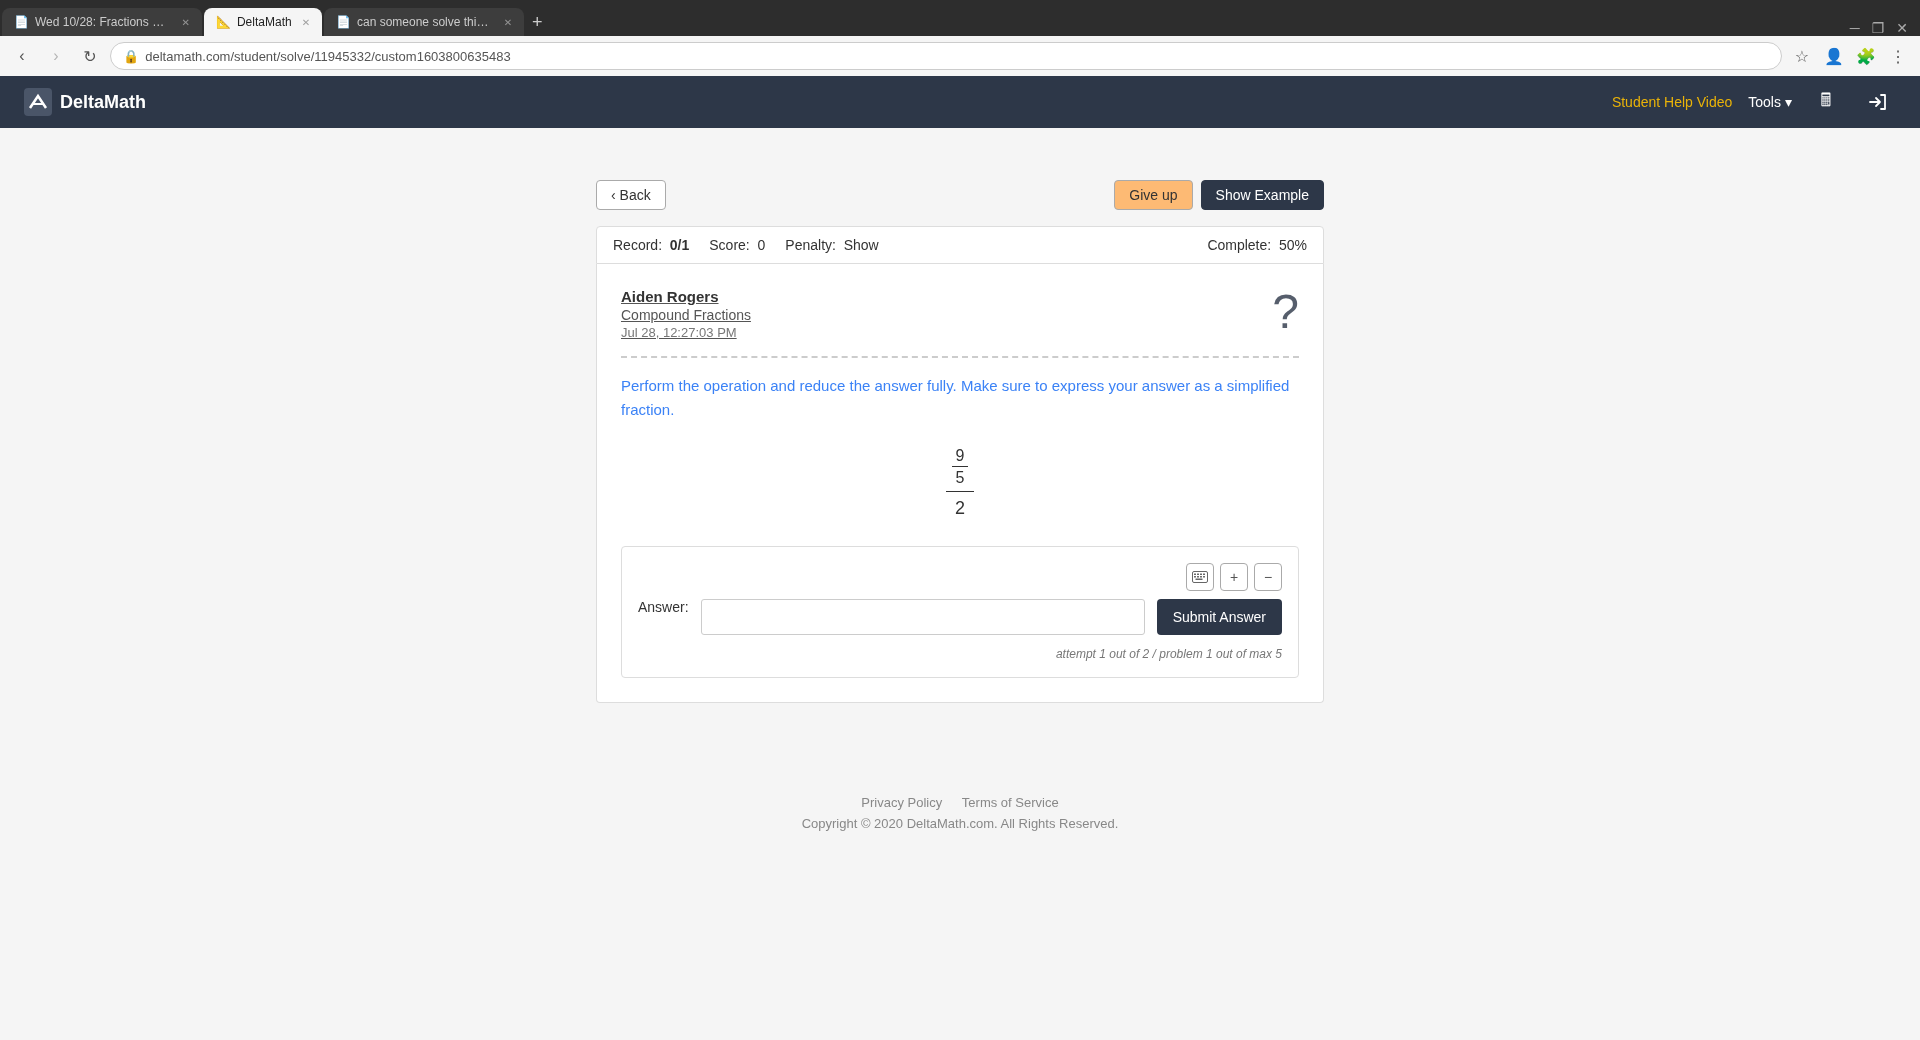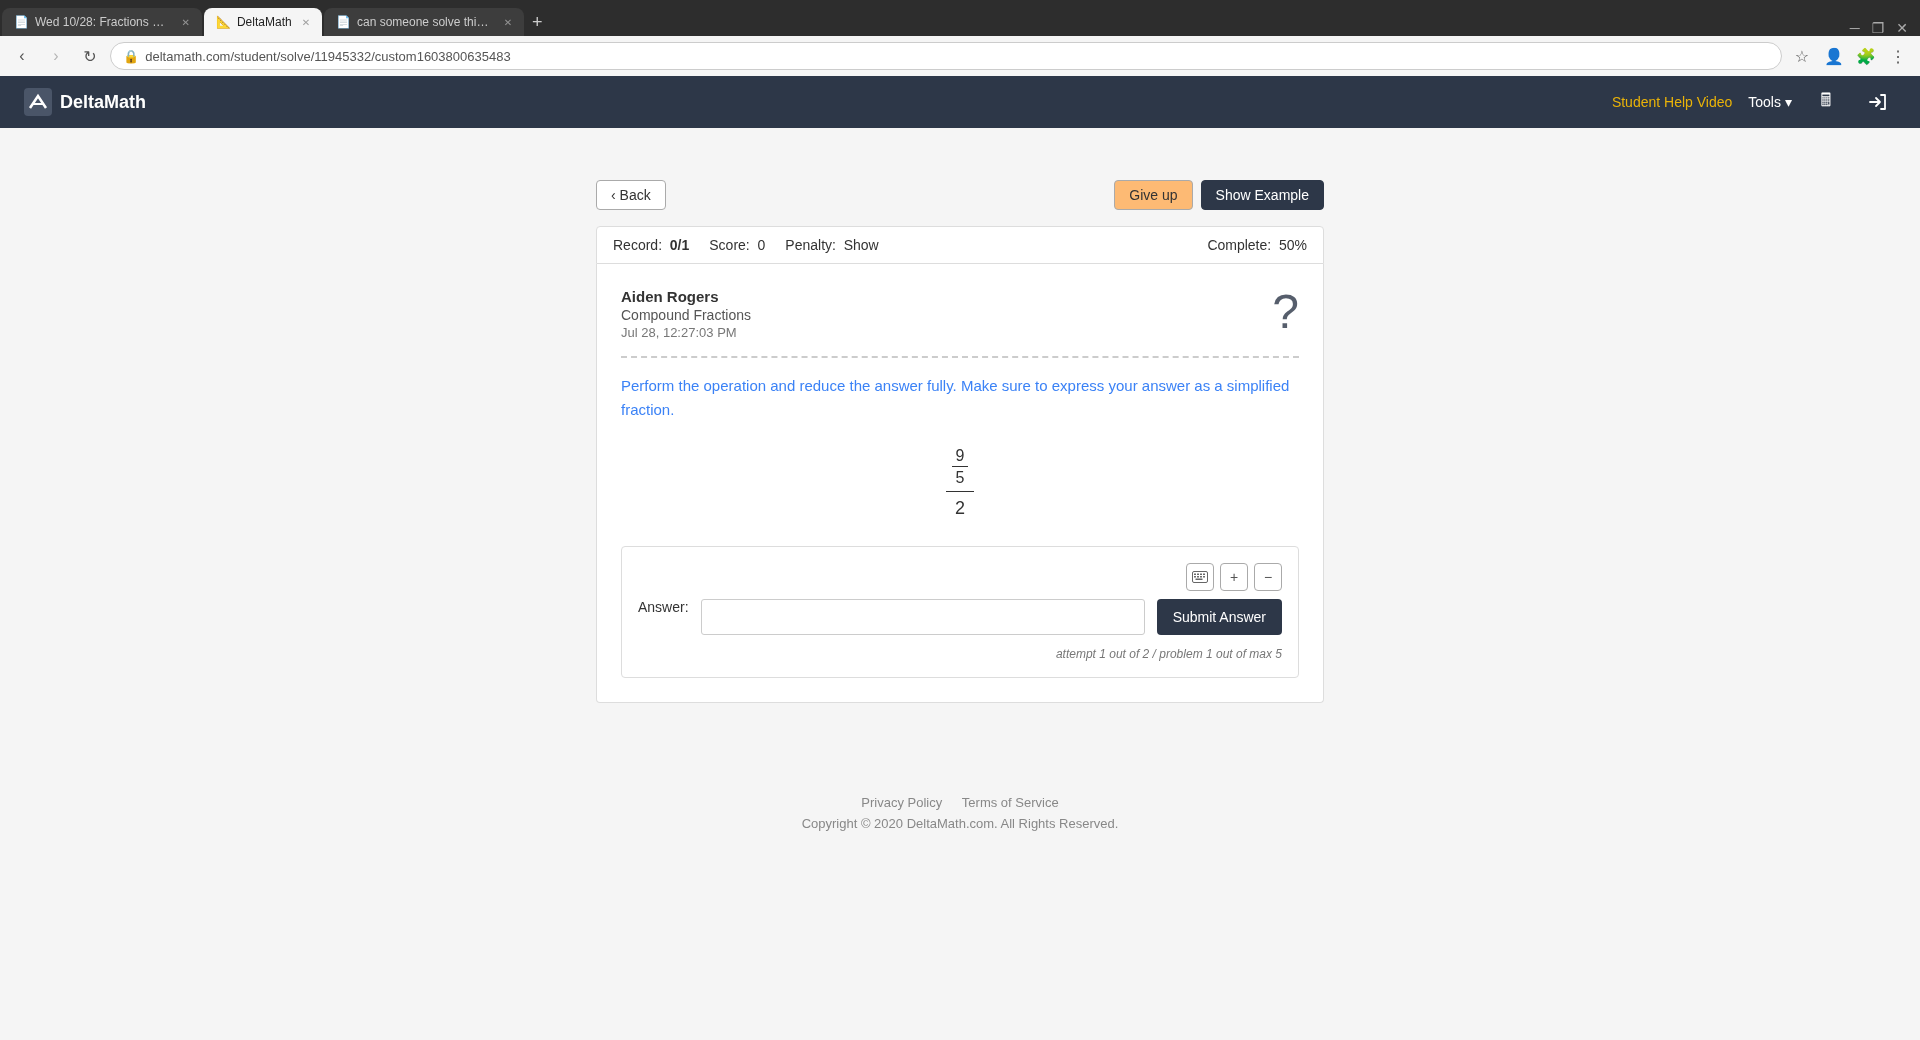--- a/index.html
+++ b/index.html
@@ -38,21 +38,21 @@
 
     
     .record-bar { background: white; border: 1px solid #ddd; border-radius: 4px 4px 0 0; padding: 10px 16px; display: flex; justify-content: space-between; align-items: center; font-size: 14px; color: #333; }
     .record-bar .record-text { display: flex; gap: 20px; }
     .record-bar strong { font-weight: 700; }
 
     
     .problem-card { background: white; border: 1px solid #ddd; border-top: none; border-radius: 0 0 4px 4px; padding: 24px; }
 
     .problem-header { display: flex; justify-content: space-between; align-items: flex-start; margin-bottom: 16px; }
-    .problem-meta { color: #555; font-size: 14px; }
+    .problem-meta { color: #555; font-size: 14px; text-decoration: underline; }
     .problem-meta .student-name { font-weight: 600; font-size: 15px; color: #333; margin-bottom: 2px; }
     .problem-meta .subject { margin-bottom: 2px; }
     .problem-meta .date { font-size: 13px; color: #777; }
     .help-icon { font-size: 48px; color: #2d3748; line-height: 1; opacity: 0.8; }
 
     .divider { border: none; border-top: 2px dashed #ccc; margin: 16px 0; }
 
     .problem-instruction { font-size: 15px; color: #3b82f6; line-height: 1.6; margin-bottom: 24px; }
 
     

